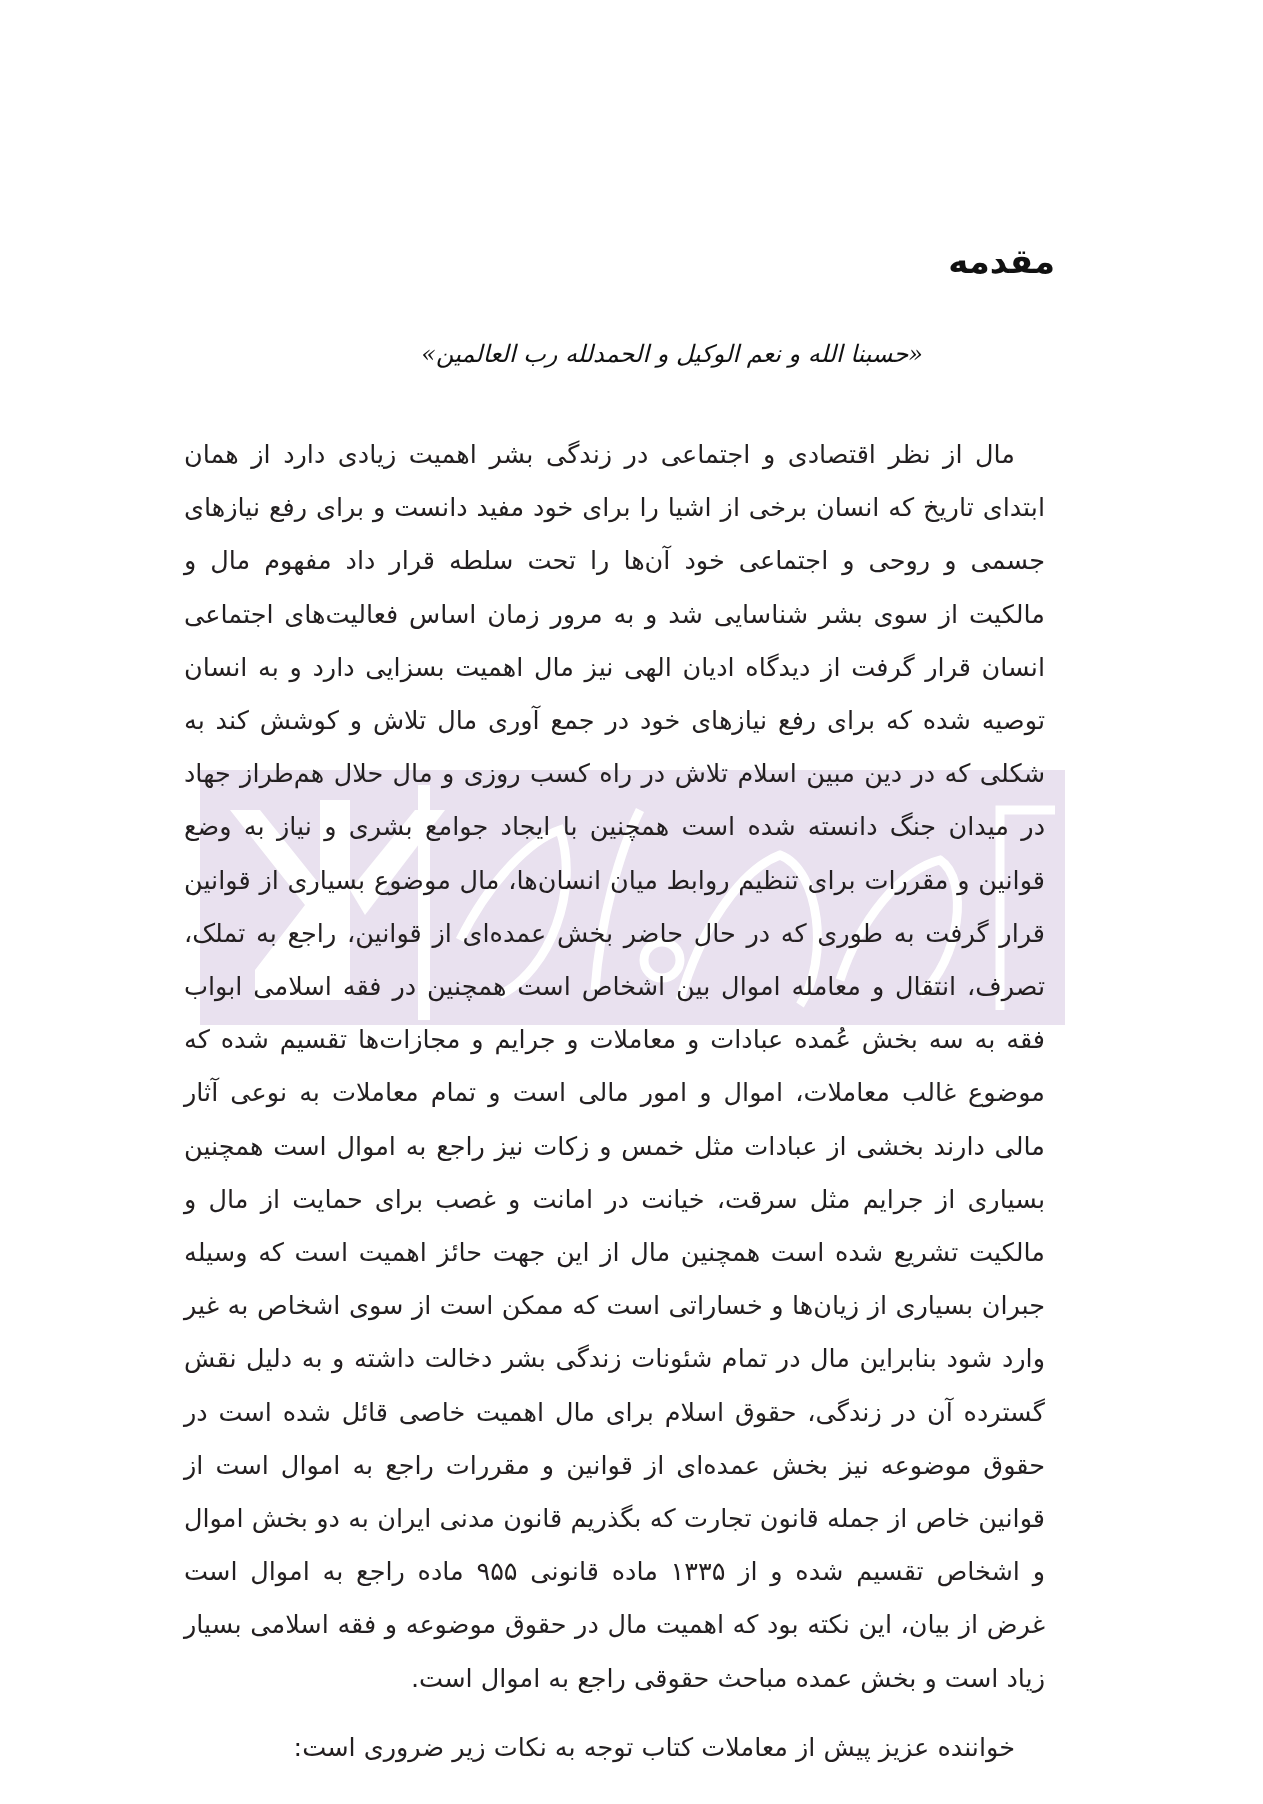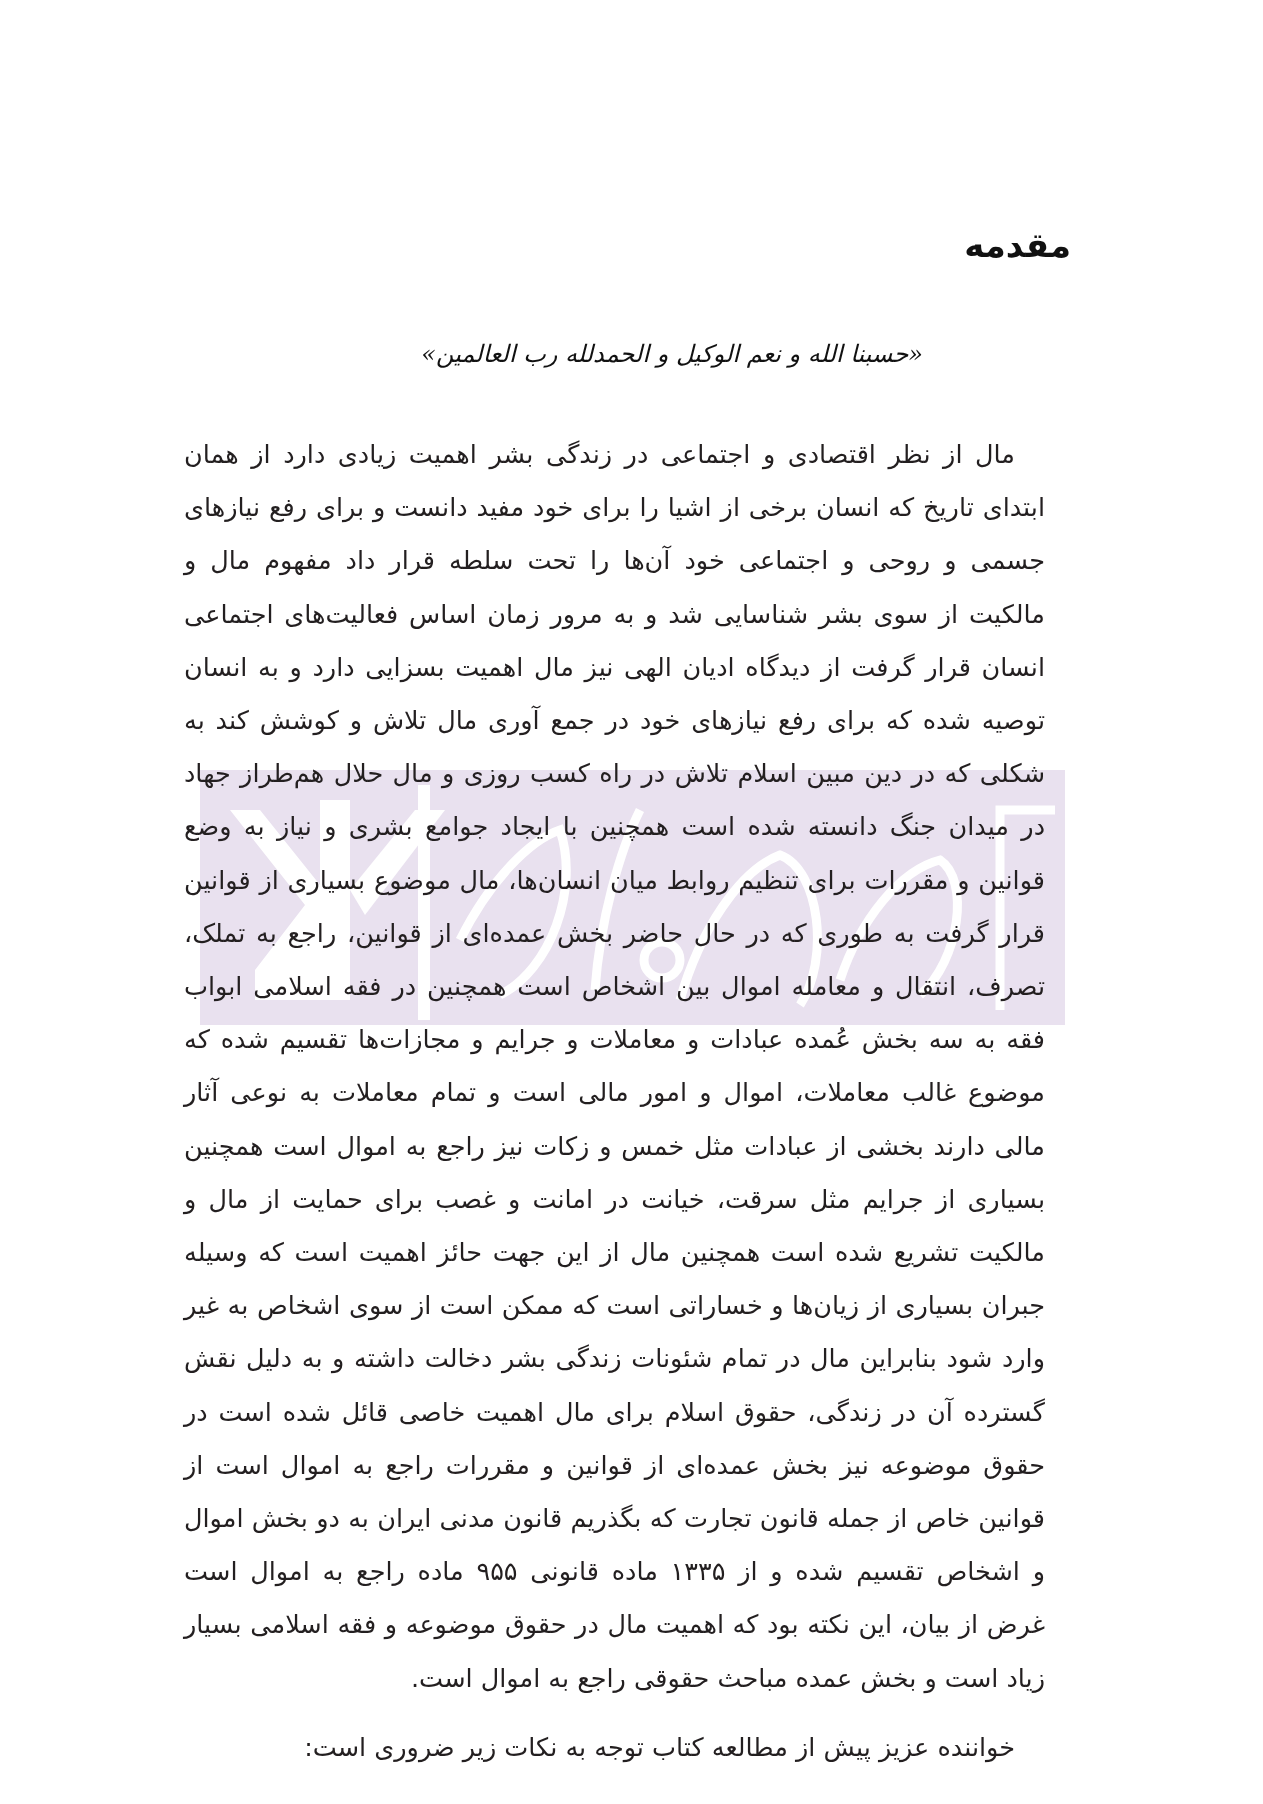--- a/index.html
+++ b/index.html
@@ -1,21 +1,21 @@
 <!DOCTYPE html>
 <html><head>
 <meta charset="utf-8">
 <style>
   html, body { margin: 0; padding: 0; background: #ffffff; }
   body { width: 1263px; height: 1804px; position: relative; overflow: hidden;
          font-family: "DejaVu Sans", sans-serif; color: #231f20; }
   .page { position: absolute; left: 0; top: 0; width: 1263px; height: 1804px; background: #fff; }
   .watermark { position: absolute; left: 200px; top: 770px; width: 865px; height: 255px; z-index: 0; }
   .heading { position: absolute; right: 192px; top: 225px; font-size: 34px; font-weight: bold;
-             direction: rtl; color: #111; z-index: 2; margin: 0; }
+             direction: rtl; color: #111; z-index: 2; margin: 16px; }
   .verse { position: absolute; right: 340px; top: 340px; font-family: "DejaVu Serif", serif;
            font-style: italic; font-size: 24px; direction: rtl; color: #111; z-index: 2; text-align: center; }
   .body-text { position: absolute; left: 168px; width: 893px; top: 412px; direction: rtl; z-index: 2;
                font-size: 25.5px; line-height: 53.2px; text-align: justify; text-align-last: right;
                color: #231f20; }
   .body-text p { margin: 16px; }
   .para1 { text-indent: 30px; }
   .para2 { text-indent: 30px; }
 </style>
 </head>
@@ -41,16 +41,16 @@
       <path d="M800,240 L800,40 L855,40"></path>
     </g>
   </svg>
 
   <h1 class="heading">مقدمه</h1>
 
   <div class="verse">«حسبنا الله و نعم الوکیل و الحمدلله رب العالمین»</div>
 
   <div class="body-text">
     <p class="para1">مال از نظر اقتصادی و اجتماعی در زندگی بشر اهمیت زیادی دارد از همان ابتدای تاریخ که انسان برخی از اشیا را برای خود مفید دانست و برای رفع نیازهای جسمی و روحی و اجتماعی خود آن‌ها را تحت سلطه قرار داد مفهوم مال و مالکیت از سوی بشر شناسایی شد و به مرور زمان اساس فعالیت‌های اجتماعی انسان قرار گرفت از دیدگاه ادیان الهی نیز مال اهمیت بسزایی دارد و به انسان توصیه شده که برای رفع نیازهای خود در جمع آوری مال تلاش و کوشش کند به شکلی که در دین مبین اسلام تلاش در راه کسب روزی و مال حلال هم‌طراز جهاد در میدان جنگ دانسته شده است  همچنین با ایجاد جوامع بشری و نیاز به وضع قوانین و مقررات برای تنظیم روابط میان انسان‌ها، مال موضوع بسیاری از قوانین قرار گرفت به طوری که در حال حاضر بخش عمده‌ای از قوانین، راجع به تملک، تصرف، انتقال و معامله اموال بین اشخاص است همچنین در فقه اسلامی ابواب فقه به سه بخش عُمده عبادات و معاملات و جرایم و مجازات‌ها تقسیم شده که موضوع غالب معاملات، اموال و امور مالی است و تمام معاملات به نوعی آثار مالی دارند بخشی از عبادات مثل خمس و زکات نیز راجع به اموال است همچنین بسیاری از جرایم مثل سرقت، خیانت در امانت و غصب برای حمایت از مال و مالکیت تشریع شده است همچنین مال از این جهت حائز اهمیت است که وسیله جبران بسیاری از زیان‌ها و خساراتی است که ممکن است از سوی اشخاص به غیر وارد شود بنابراین مال در تمام شئونات زندگی بشر دخالت داشته و به دلیل نقش گسترده آن در زندگی، حقوق اسلام برای مال اهمیت خاصی قائل شده است در حقوق موضوعه نیز بخش عمده‌ای از قوانین و مقررات راجع به اموال است از قوانین خاص از جمله قانون تجارت که بگذریم قانون مدنی ایران به دو بخش اموال و اشخاص تقسیم شده و از ۱۳۳۵ ماده قانونی ۹۵۵ ماده راجع به اموال است غرض از بیان، این نکته بود که اهمیت مال در حقوق موضوعه و فقه اسلامی بسیار زیاد است و بخش عمده مباحث حقوقی راجع به اموال است.</p>
-    <p class="para2">خواننده عزیز پیش از مطالعه کتاب توجه به نکات زیر ضروری است:</p>
+    <p class="para2">خواننده عزیز پیش از معاملات کتاب توجه به نکات زیر ضروری است:</p>
   </div>
 
 </div>
 
 </body></html>

